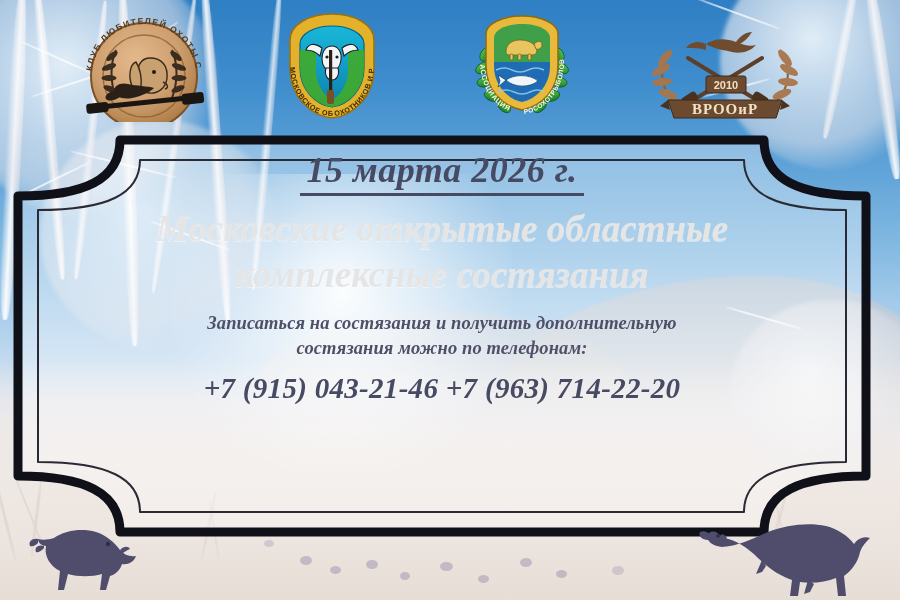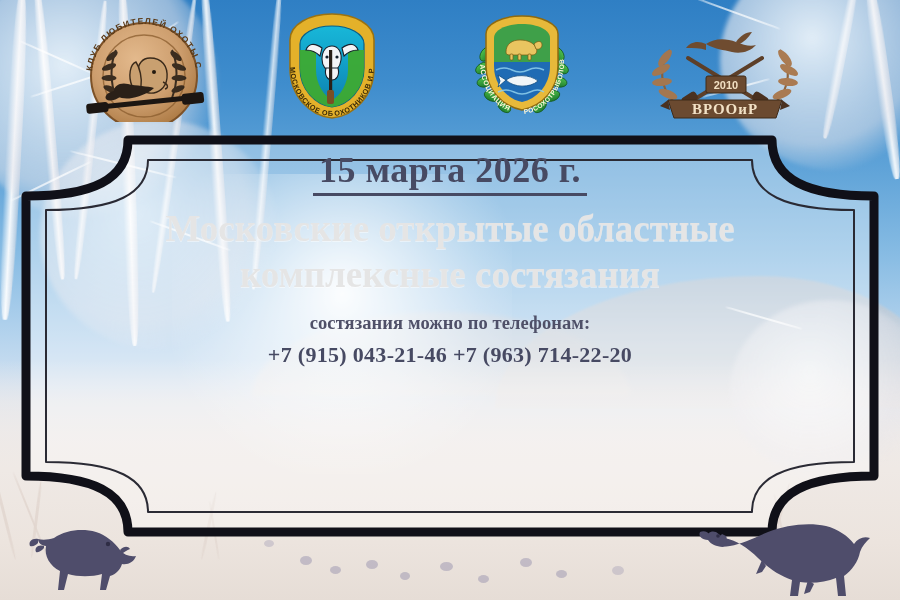--- a/index.html
+++ b/index.html
@@ -56,21 +56,21 @@
         rgba(255,255,255,.85),rgba(233,231,236,.55) 55%,rgba(233,231,236,0) 72%);
       filter:blur(2px);}
   .track{position:absolute;border-radius:50%;
       background:rgba(138,134,168,.42);filter:blur(.6px);}
 
   
   .emblems{position:absolute;top:0;left:0;right:0;height:125px;}
   .emblem{position:absolute;}
 
   
-  .plaque-wrap{position:absolute;left:8px;top:126px;width:884px;height:420px;}
+  .plaque-wrap{position:absolute;left:0;top:126px;width:884px;height:420px;font-style:italic;}
   .plaque-svg{position:absolute;inset:0;width:100%;height:100%;}
   .plaque-content{
     position:absolute;left:44px;right:44px;top:24px;bottom:18px;
     display:flex;flex-direction:column;align-items:center;
     text-align:center;
   }
 
   .date-line{
     font-size:36px;font-weight:bold;color:#474a63;
     letter-spacing:.5px;line-height:1.05;
@@ -82,22 +82,22 @@
     line-height:1.24;letter-spacing:0px;margin:4px;
     text-shadow:0 1px 0 rgba(255,255,255,.45);
   }
   .headline .ln{display:block;white-space:nowrap;}
   .subtext{
     font-size:18.5px;font-weight:bold;color:#4f5068;
     line-height:1.35;margin-top:9px;letter-spacing:.1px;
   }
   .subtext .ln{display:block;white-space:nowrap;}
   .phones{
-    font-size:22px;font-weight:bold;color:#474a63;
-    margin-top:6px;letter-spacing:.3px;white-space:nowrap;
+    font-size:29px;font-weight:bold;color:#474a63;
+    margin-top:12px;letter-spacing:.3px;white-space:nowrap;
   }
 
   
   .sil{position:absolute;}
 </style>
 </head>
 <body>
 
 <div class="stage">
 
@@ -379,20 +379,21 @@
 
     <div class="plaque-content">
       <div class="date-line">15 марта 2026 г.</div>
 
       <div class="headline">
         <span class="ln">Московские открытые областные</span>
         <span class="ln">комплексные состязания</span>
       </div>
 
       <div class="subtext">
+        <span class="ln">Записаться на состязания и получить дополнительную</span>
         <span class="ln">состязания можно по телефонам:</span>
       </div>
 
       <div class="phones">+7 (915) 043-21-46  +7 (963) 714-22-20</div>
     </div>
   </div>
 
   <div class="sil" style="left:20px;bottom:6px;width:130px;height:78px;">
     <svg viewBox="0 0 130 78" width="130" height="78" aria-hidden="true">
       <g fill="#4f4d6b">

